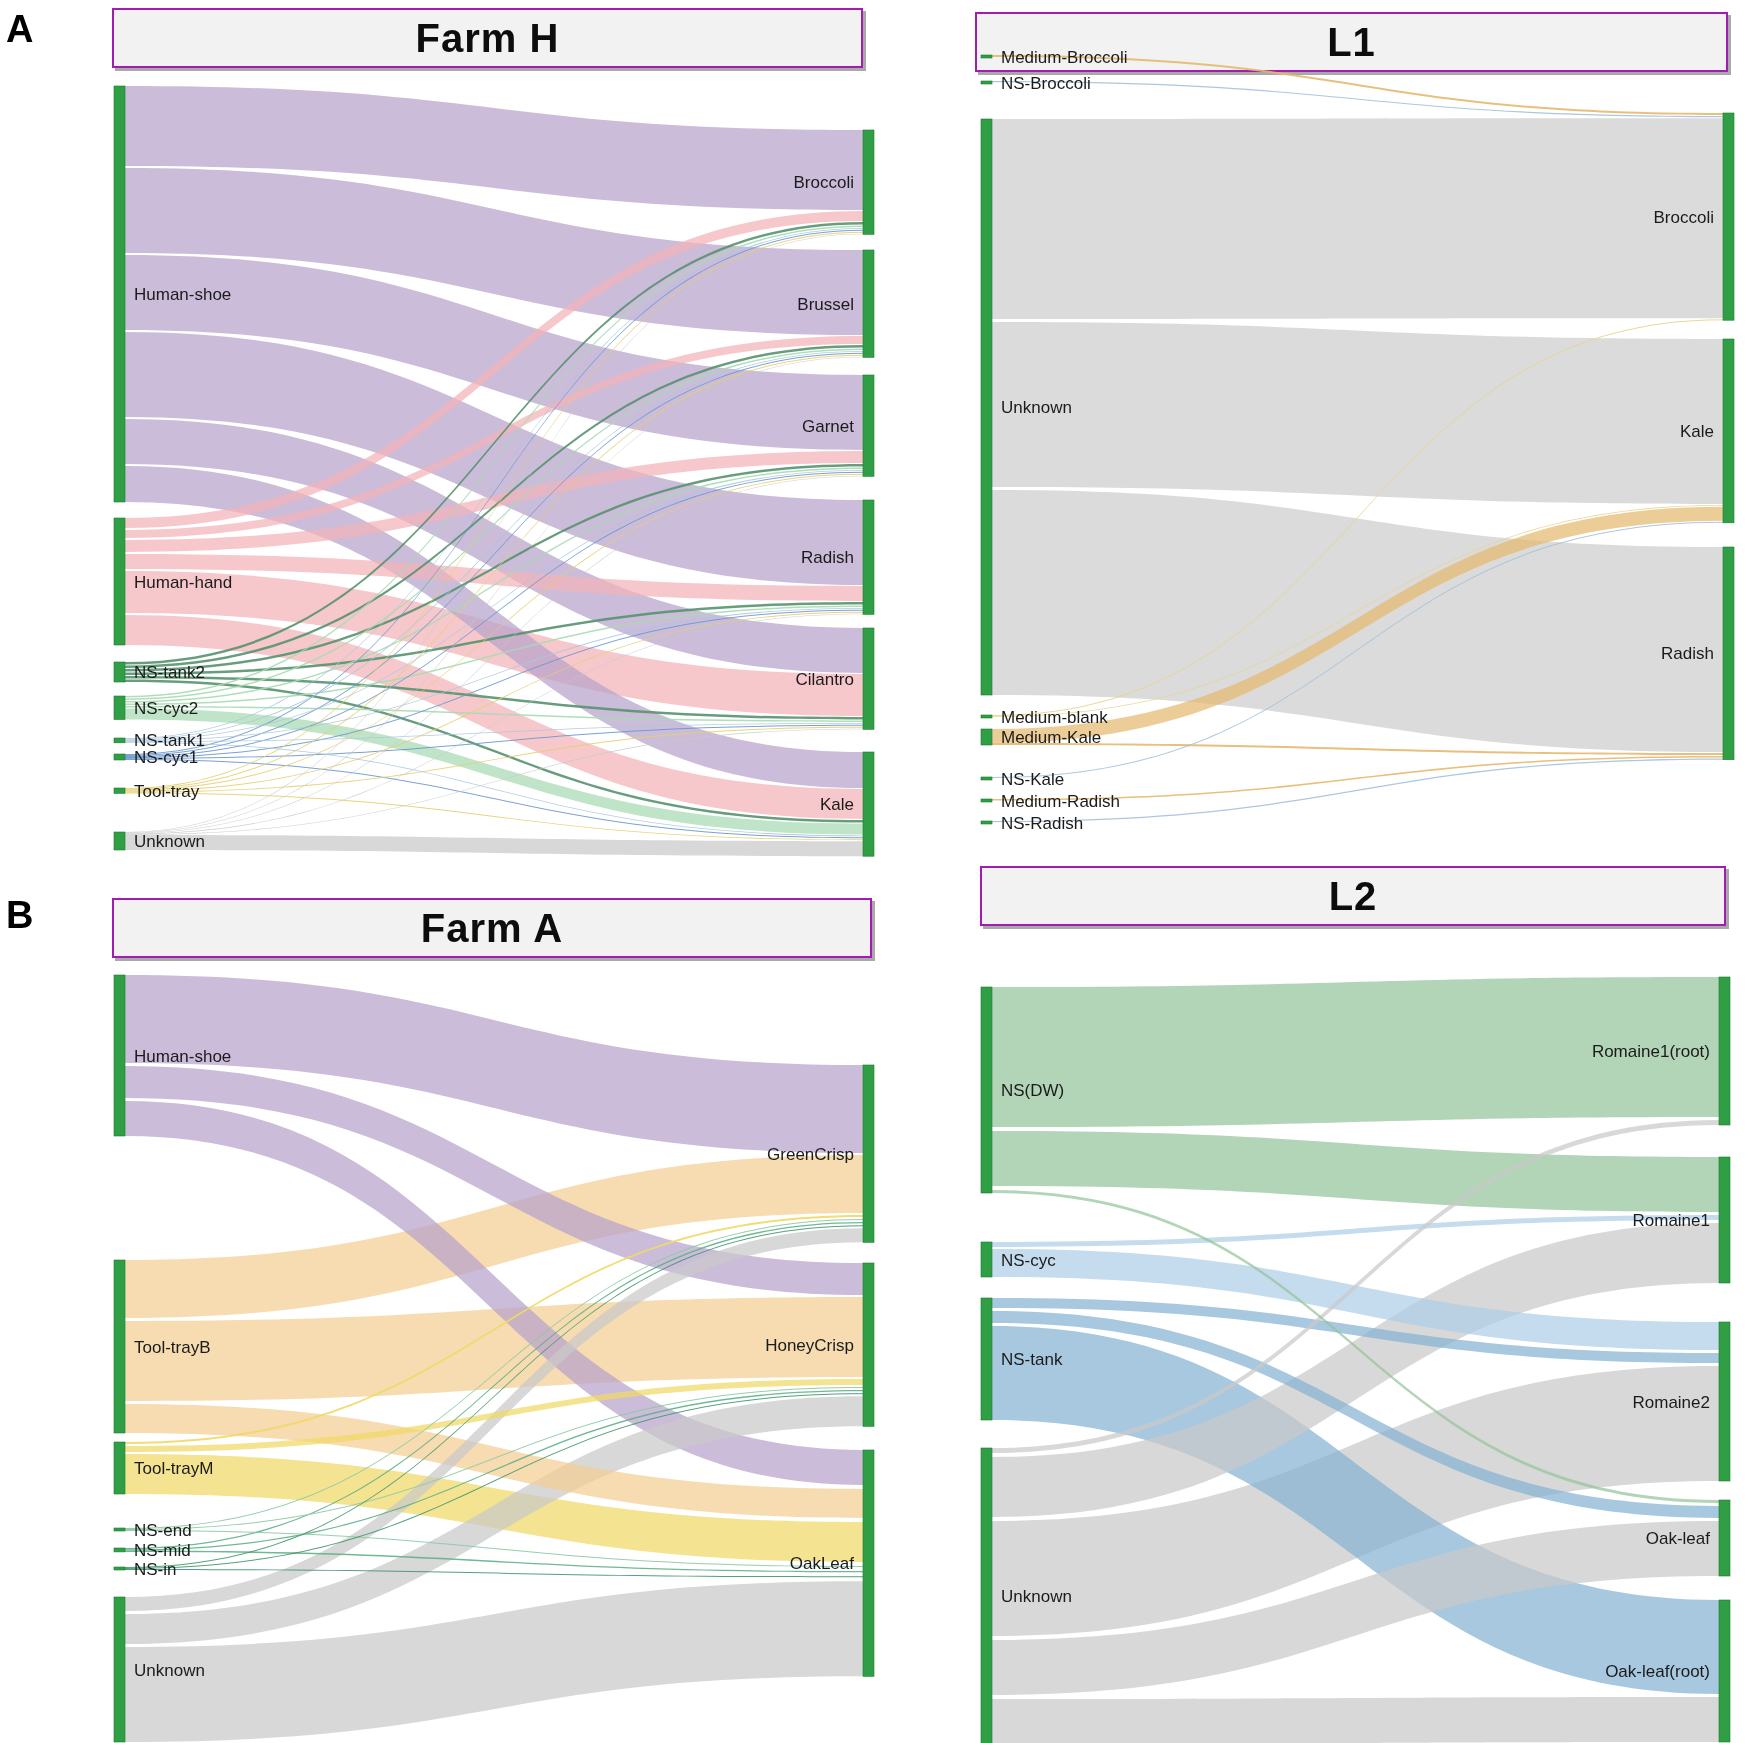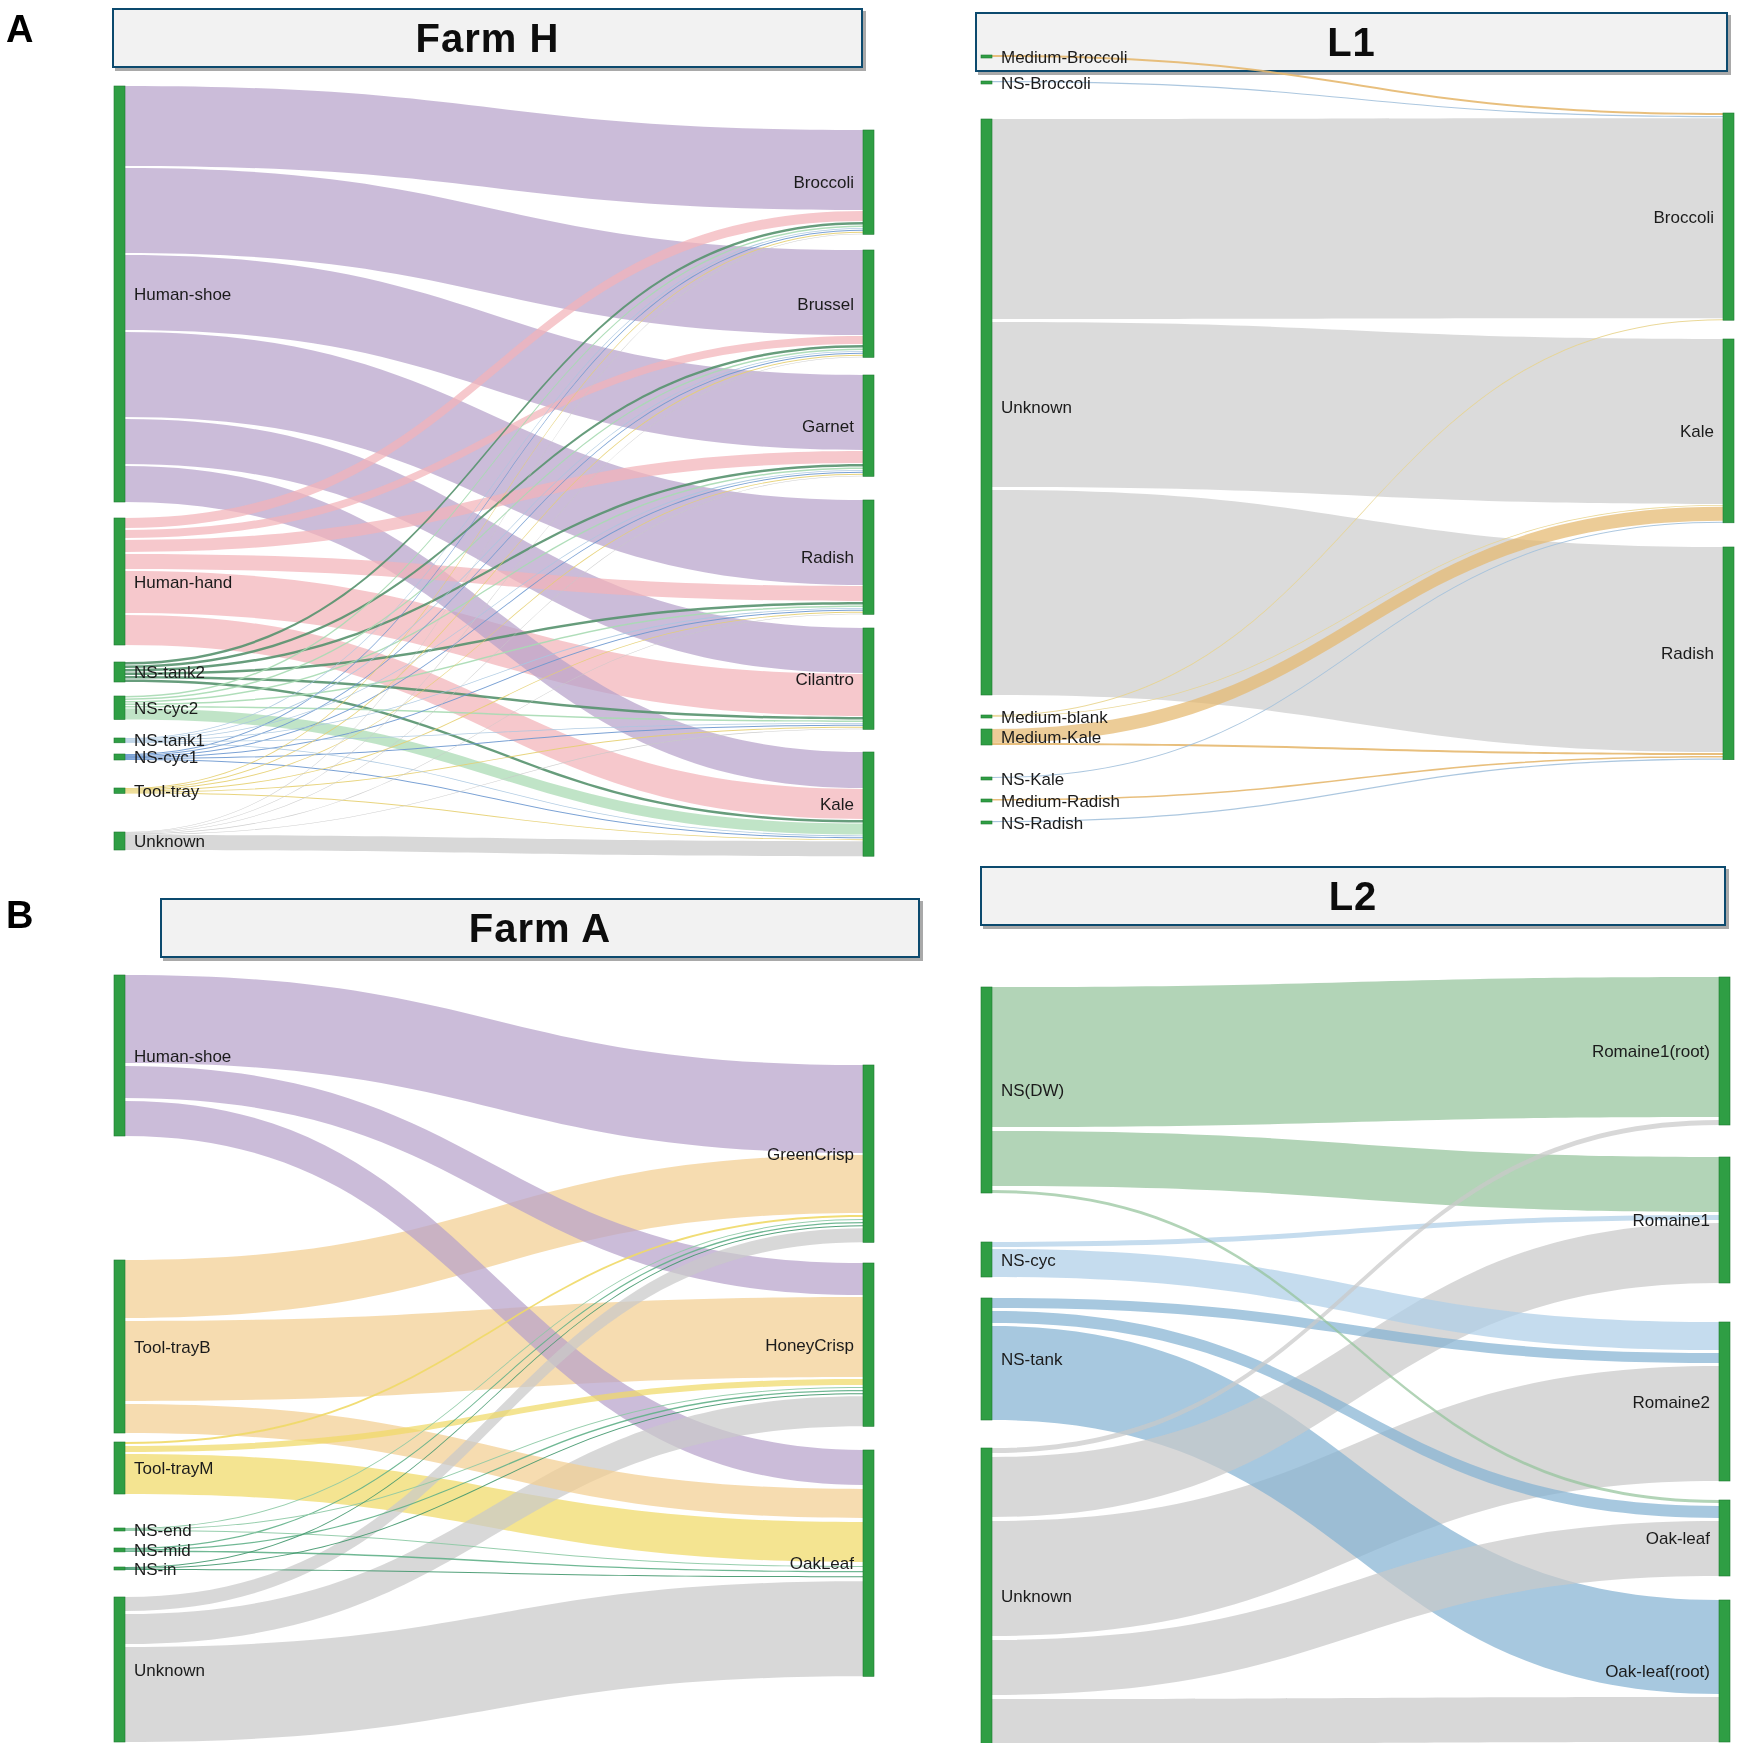--- a/index.html
+++ b/index.html
@@ -1,35 +1,35 @@
 <!DOCTYPE html>
 <html><head>
 <meta charset="utf-8">
 <style>
   html,body{margin:0;padding:0;background:#ffffff;}
   .figure{position:relative;width:1750px;height:1743px;background:#ffffff;
           font-family:"Liberation Sans",sans-serif;overflow:hidden;}
   .corner-letter{position:absolute;font-size:38px;font-weight:bold;color:#000;line-height:1;}
-  .titlebox{position:absolute;background:#f2f2f2;border:2px solid #0c4a6e;
+  .titlebox{position:absolute;background:#f2f2f2;border:2px solid #a21caf;
             box-shadow:3px 3px 0 #a9a9a9;display:flex;align-items:center;justify-content:center;
             font-size:40px;font-weight:bold;color:#0d0d0d;letter-spacing:1px;}
   .panel{position:absolute;}
   .panel svg{display:block;}
   .panel svg text{font-family:"Liberation Sans",sans-serif;font-size:17px;fill:#1b1b1b;}
 </style>
 </head>
 <body>
 
 <div class="figure">
   <div class="corner-letter" style="left:6px;top:10px;">A</div>
   <div class="corner-letter" style="left:6px;top:896px;">B</div>
 
   <div class="titlebox" style="left:112px;top:8px;width:747px;height:56px;">Farm H</div>
   <div class="titlebox" style="left:975px;top:12px;width:749px;height:56px;">L1</div>
-  <div class="titlebox" style="left:112px;top:898px;width:756px;height:56px;margin-left:48px;">Farm A</div>
+  <div class="titlebox" style="left:112px;top:898px;width:756px;height:56px;">Farm A</div>
   <div class="titlebox" style="left:980px;top:866px;width:742px;height:56px;">L2</div>
 
   <div class="panel" style="left: 112px; top: 70px; width: 766px; height: 800px;">
       <svg viewBox="0 0 766 800" width="766" height="800">
         <path d="M13,98 C382,98 382,180 751,180 L751,265 C382,265 382,183 13,183 Z" fill="#b7a2cb" fill-opacity="0.72"></path>
         <path d="M13,262 C382,262 382,430 751,430 L751,515 C382,515 382,347 13,347 Z" fill="#b7a2cb" fill-opacity="0.72"></path>
         <path d="M13,16 C382,16 382,60 751,60 L751,140 C382,140 382,96 13,96 Z" fill="#b7a2cb" fill-opacity="0.72"></path>
         <path d="M13,185 C382,185 382,305 751,305 L751,380 C382,380 382,260 13,260 Z" fill="#b7a2cb" fill-opacity="0.72"></path>
         <path d="M13,349 C382,349 382,558 751,558 L751,603 C382,603 382,394 13,394 Z" fill="#b7a2cb" fill-opacity="0.72"></path>
         <path d="M13,501 C382,501 382,604 751,604 L751,646 C382,646 382,543 13,543 Z" fill="#f2b3b8" fill-opacity="0.72"></path>

